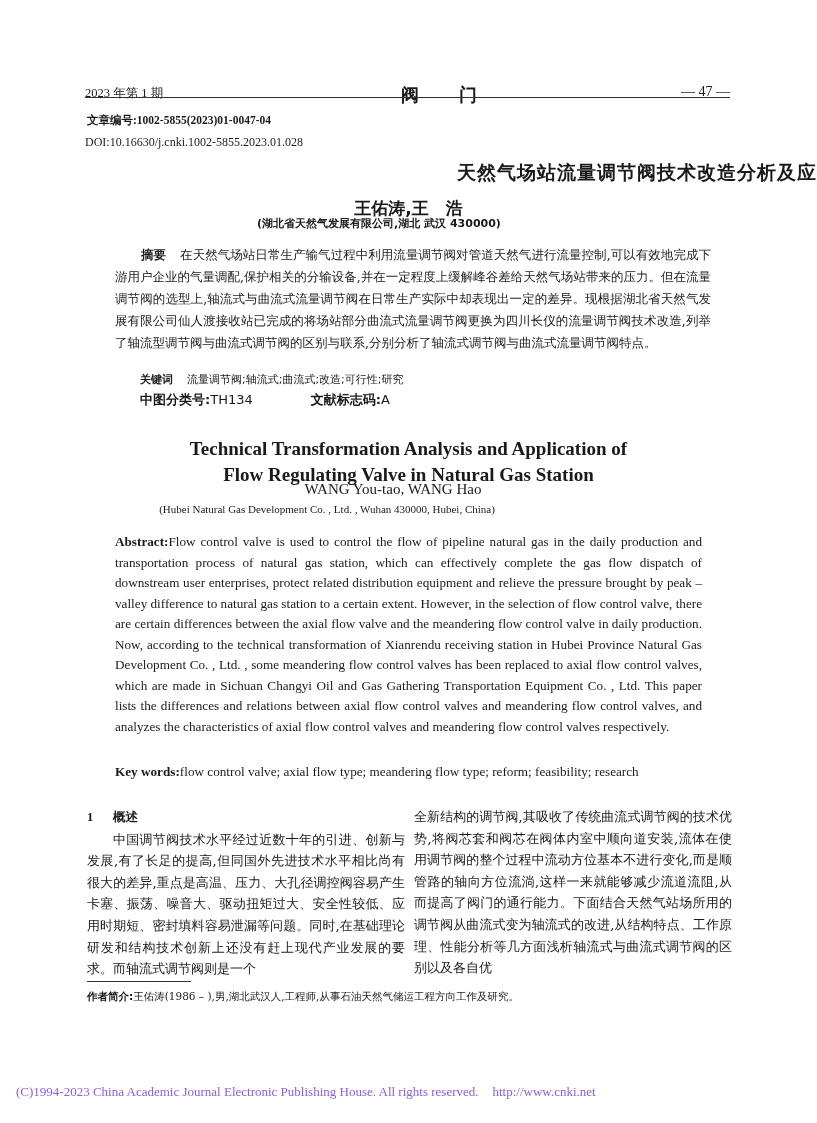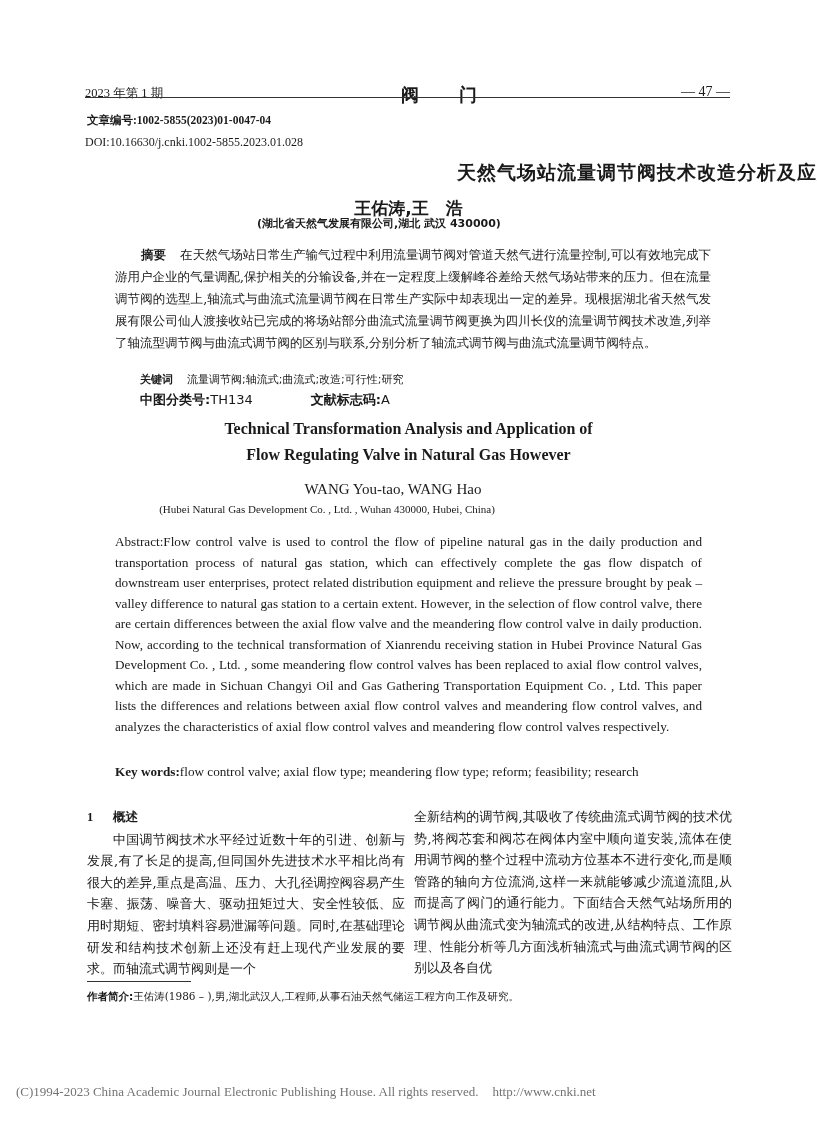--- a/index.html
+++ b/index.html
@@ -18,39 +18,39 @@
   .cn-authors { left: 0; width: 817px; top: 197px; text-align: center; font-size: 17px; font-weight: bold; font-family: "DejaVu Sans", sans-serif; }
   .cn-affil { left: 0; width: 758px; top: 216px; text-align: center; font-size: 11px; font-weight: bold; font-family: "DejaVu Sans", sans-serif; }
   .cn-abstract { left: 115px; top: 244px; width: 596px; font-size: 12.5px; line-height: 22px; text-align: justify; text-indent: 26px;
                  font-family: "DejaVu Serif", serif; }
   .cn-abstract .label { font-weight: bold; font-family: "DejaVu Sans", sans-serif; margin-right: 14px; }
   .cn-kw { left: 140px; top: 372px; font-size: 11px; font-family: "DejaVu Sans", sans-serif; }
   .cn-kw .label { font-weight: bold; margin-right: 14px; }
   .cn-class { left: 140px; top: 391px; font-size: 13px; font-family: "DejaVu Sans", sans-serif; }
   .cn-class .label { font-weight: bold; }
   .cn-class .spacer { display: inline-block; width: 58px; }
-  .en-title { left: 0; width: 817px; top: 416px; text-align: center; font-size: 16px; line-height: 26px; font-weight: bold;
+  .en-title { left: 0; width: 817px; top: 436px; text-align: center; font-size: 19px; line-height: 26px; font-weight: bold;
               font-family: "Liberation Serif", serif; }
   .en-authors { left: 0; width: 786px; top: 481px; text-align: center; font-size: 15px; font-family: "Liberation Serif", serif; }
   .en-affil { left: 0; width: 654px; top: 503px; text-align: center; font-size: 11px; font-family: "Liberation Serif", serif; }
   .en-abstract { left: 115px; top: 532px; width: 587px; font-size: 13.2px; line-height: 20.5px; text-align: justify;
                  font-family: "Liberation Serif", serif; }
-  .en-abstract .label { font-weight: normal; }
+  .en-abstract .label { font-weight: bold; }
   .en-kw { left: 115px; top: 764px; width: 600px; font-size: 13.2px; font-family: "Liberation Serif", serif; }
   .en-kw .label { font-weight: bold; }
   .col { top: 806px; width: 318px; font-size: 13px; line-height: 21.6px; text-align: justify; font-family: "DejaVu Serif", serif; }
   .col-left { left: 87px; }
   .col-right { left: 414px; }
   .sec-head { font-family: "DejaVu Sans", sans-serif; font-weight: bold; font-size: 12.5px; }
   .sec-head .num { display: inline-block; width: 26px; font-family: "Liberation Serif", serif; }
   .para { text-indent: 26px; }
   .footnote-rule { left: 87px; top: 981px; width: 104px; height: 0; border-top: 1px solid #333; }
   .footnote { left: 87px; top: 990px; font-size: 10.5px; font-family: "DejaVu Serif", serif; }
   .footnote .label { font-weight: bold; font-family: "DejaVu Sans", sans-serif; }
-  .copyright { left: 16px; top: 1084px; font-size: 13px; color: #737373; font-family: "Liberation Serif", serif; }
+  .copyright { left: 16px; top: 1084px; font-size: 13px; color: #8b5cf6; font-family: "Liberation Serif", serif; }
   .copyright .url { margin-left: 14px; }
 </style>
 </head>
 <body>
 
 <div class="abs running-header">
   <span class="rh-left">2023 年第 1 期</span>
   <span class="rh-center">阀门</span>
   <span class="rh-right">— 47 —</span>
 </div>
@@ -71,21 +71,21 @@
 
 <div class="abs cn-kw">
   <span class="label">关键词</span><span>流量调节阀;轴流式;曲流式;改造;可行性;研究</span>
 </div>
 <div class="abs cn-class">
   <span class="label">中图分类号:</span><span>TH134</span><span class="spacer"></span><span class="label">文献标志码:</span><span>A</span>
 </div>
 
 <div class="abs en-title">
   <div>Technical Transformation Analysis and Application of</div>
-  <div>Flow Regulating Valve in Natural Gas However</div>
+  <div>Flow Regulating Valve in Natural Gas Station</div>
 </div>
 <div class="abs en-authors">WANG You-tao, WANG Hao</div>
 <div class="abs en-affil">(Hubei Natural Gas Development Co. , Ltd. , Wuhan 430000, Hubei, China)</div>
 
 <div class="abs en-abstract">
   <span class="label">Abstract:</span><span>Flow control valve is used to control the flow of pipeline natural gas in the daily production and transportation process of natural gas station, which can effectively complete the gas flow dispatch of downstream user enterprises, protect related distribution equipment and relieve the pressure brought by peak – valley difference to natural gas station to a certain extent. However, in the selection of flow control valve, there are certain differences between the axial flow valve and the meandering flow control valve in daily production. Now, according to the technical transformation of Xianrendu receiving station in Hubei Province Natural Gas Development Co. , Ltd. , some meandering flow control valves has been replaced to axial flow control valves, which are made in Sichuan Changyi Oil and Gas Gathering Transportation Equipment Co. , Ltd. This paper lists the differences and relations between axial flow control valves and meandering flow control valves, and analyzes the characteristics of axial flow control valves and meandering flow control valves respectively.</span>
 </div>
 <div class="abs en-kw">
   <span class="label">Key words:</span><span>flow control valve; axial flow type; meandering flow type; reform; feasibility; research</span>
 </div>

